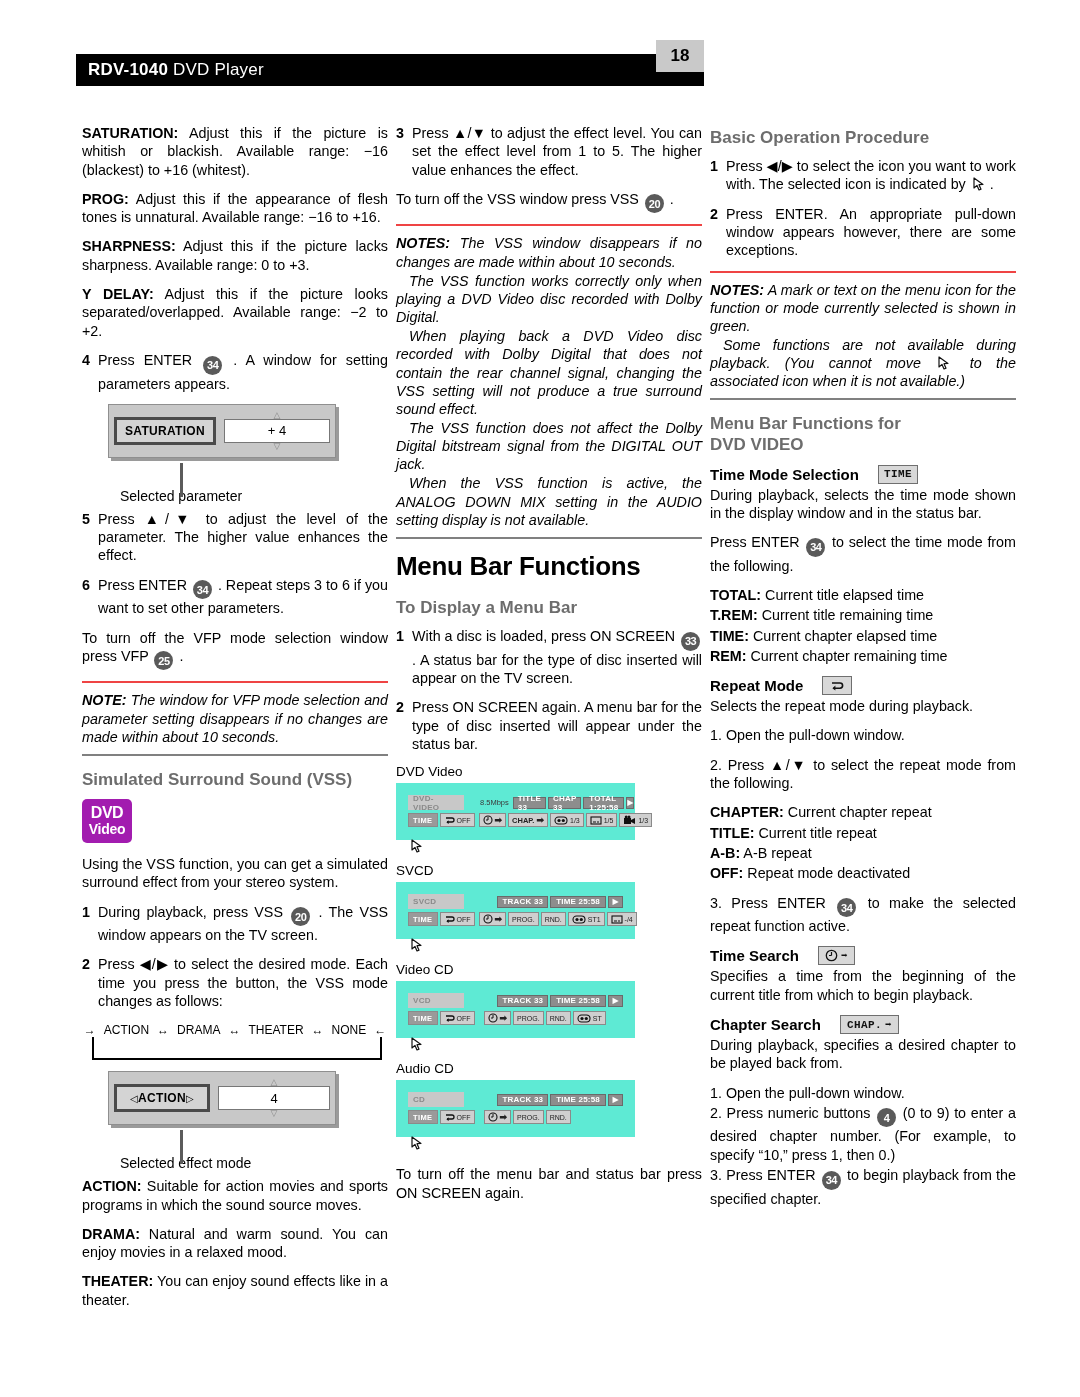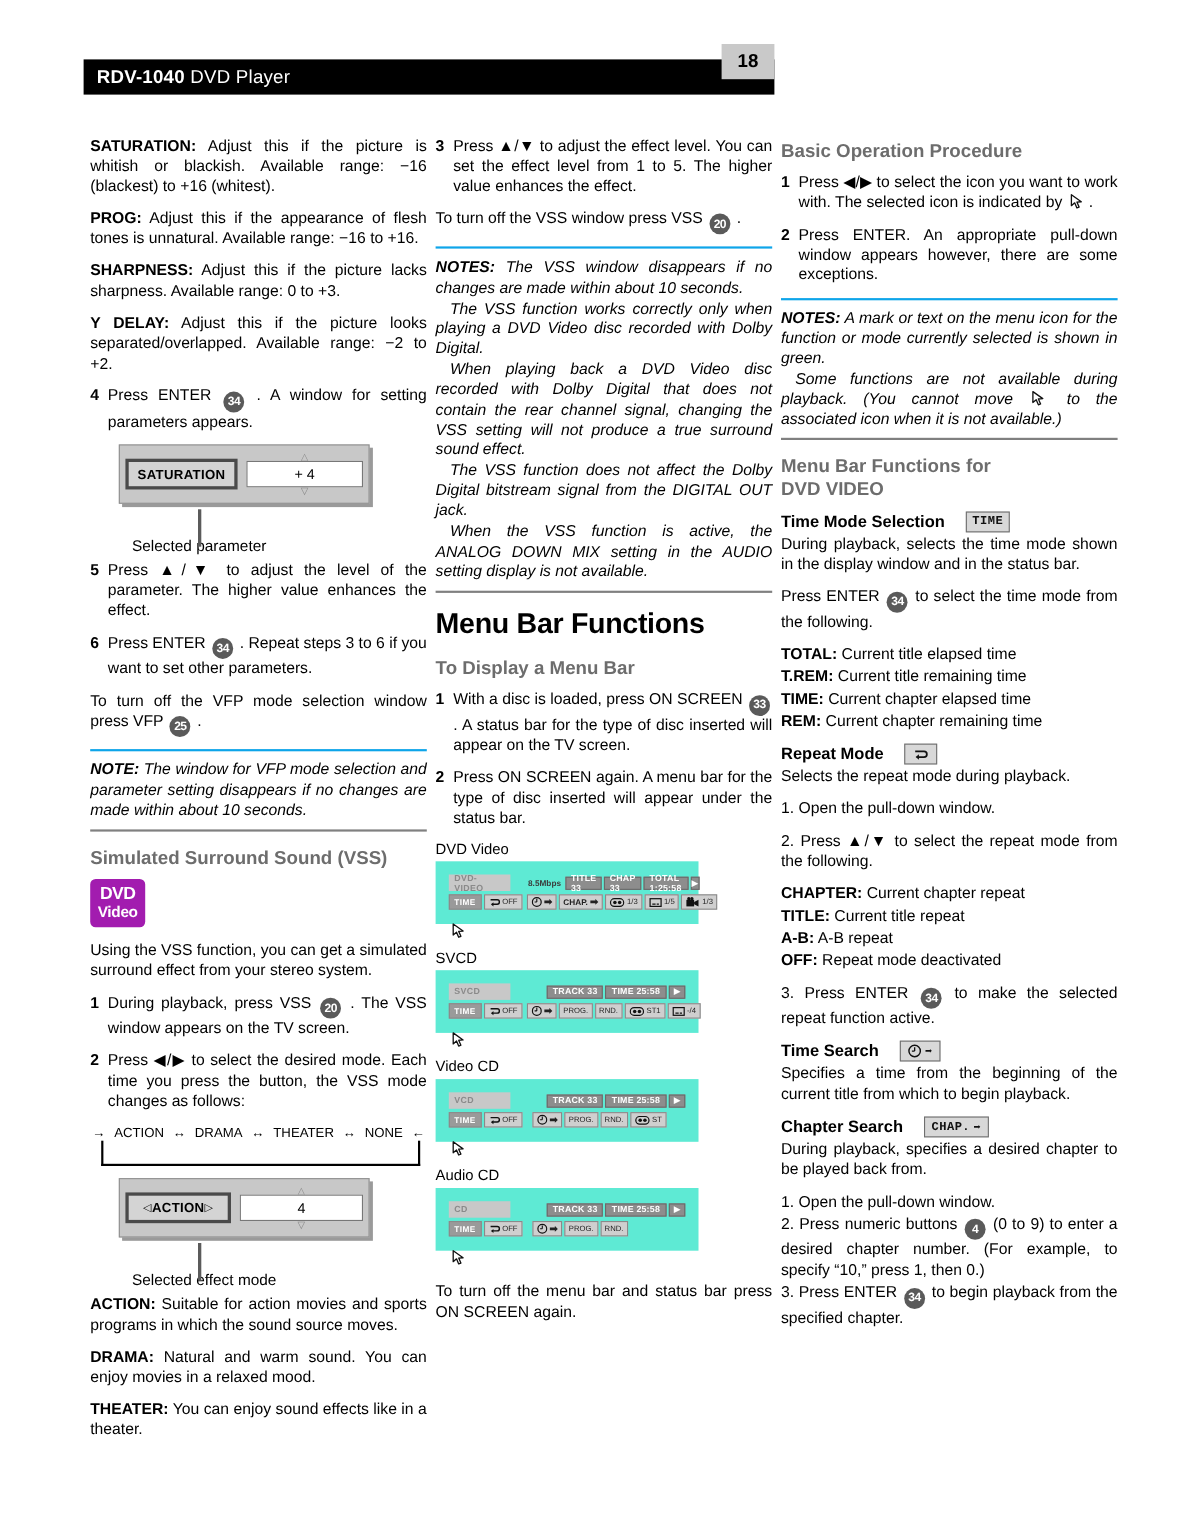--- a/index.html
+++ b/index.html
@@ -48,21 +48,21 @@
     display:flex; align-items:center; gap:19px;
   }
 
   
   .step { display:flex; margin:0 0 11px 0; }
   .step .n { font-weight:bold; font-size:14.3px; width:16px; flex:0 0 16px; line-height:1.28; }
   .step .b { font-size:14.3px; line-height:1.28; text-align:justify; flex:1; }
 
   
   .note {
-    border-top:2px solid #0ea5e9; border-bottom:2px solid #808080;
+    border-top:2px solid #ef4444; border-bottom:2px solid #808080;
     padding:8px 0 7px 0; margin:8px 0 14px 0;
   }
   .note p { font-style:italic; font-size:14.3px; margin:0 0 1px 0; line-height:1.27; }
   .note p b { font-style:italic; font-weight:bold; }
   .note .indent { text-indent:13px; }
 
   
   .keybadge {
     display:inline-flex; align-items:center; justify-content:center;
     width:19px; height:19px; border-radius:50%;
@@ -123,21 +123,21 @@
   .sbgroup { margin:0 0 9px 0; }
   .sbtitle { font-size:13.5px; margin:0 0 4px 0; }
   .sbar { width:239px; background:#5eead4; padding:12px; }
   .sbrow { display:flex; align-items:center; height:15px; gap:2px; }
   .sbrow.r2 { margin-top:2px; height:16px; }
   .disc-type {
     background:#c8c8c8; color:#8a8a8a; font-size:8px; font-weight:bold;
     height:100%; display:flex; align-items:center; padding:0 5px; letter-spacing:.3px;
     min-width:56px;
   }
-  .bitrate { font-size:7.5px; color:#3b3b3b; font-weight:bold; padding-left:14px; flex:0 0 auto; }
+  .bitrate { font-size:7.5px; color:#3b3b3b; font-weight:normal; padding-left:14px; flex:0 0 auto; }
   .sbspacer { flex:1; }
   .chip {
     background:#8d8d8d; color:#fff; font-size:8px; font-weight:bold;
     height:12px; display:flex; align-items:center; padding:0 4px;
     border:1px solid #6a6a6a; letter-spacing:.2px;
   }
   .chip.wide { padding:0 5px; }
   .playchip {
     background:#8d8d8d; border:1px solid #6a6a6a; width:15px; height:12px;
     display:flex; align-items:center; justify-content:center; color:#fff; font-size:8px;

